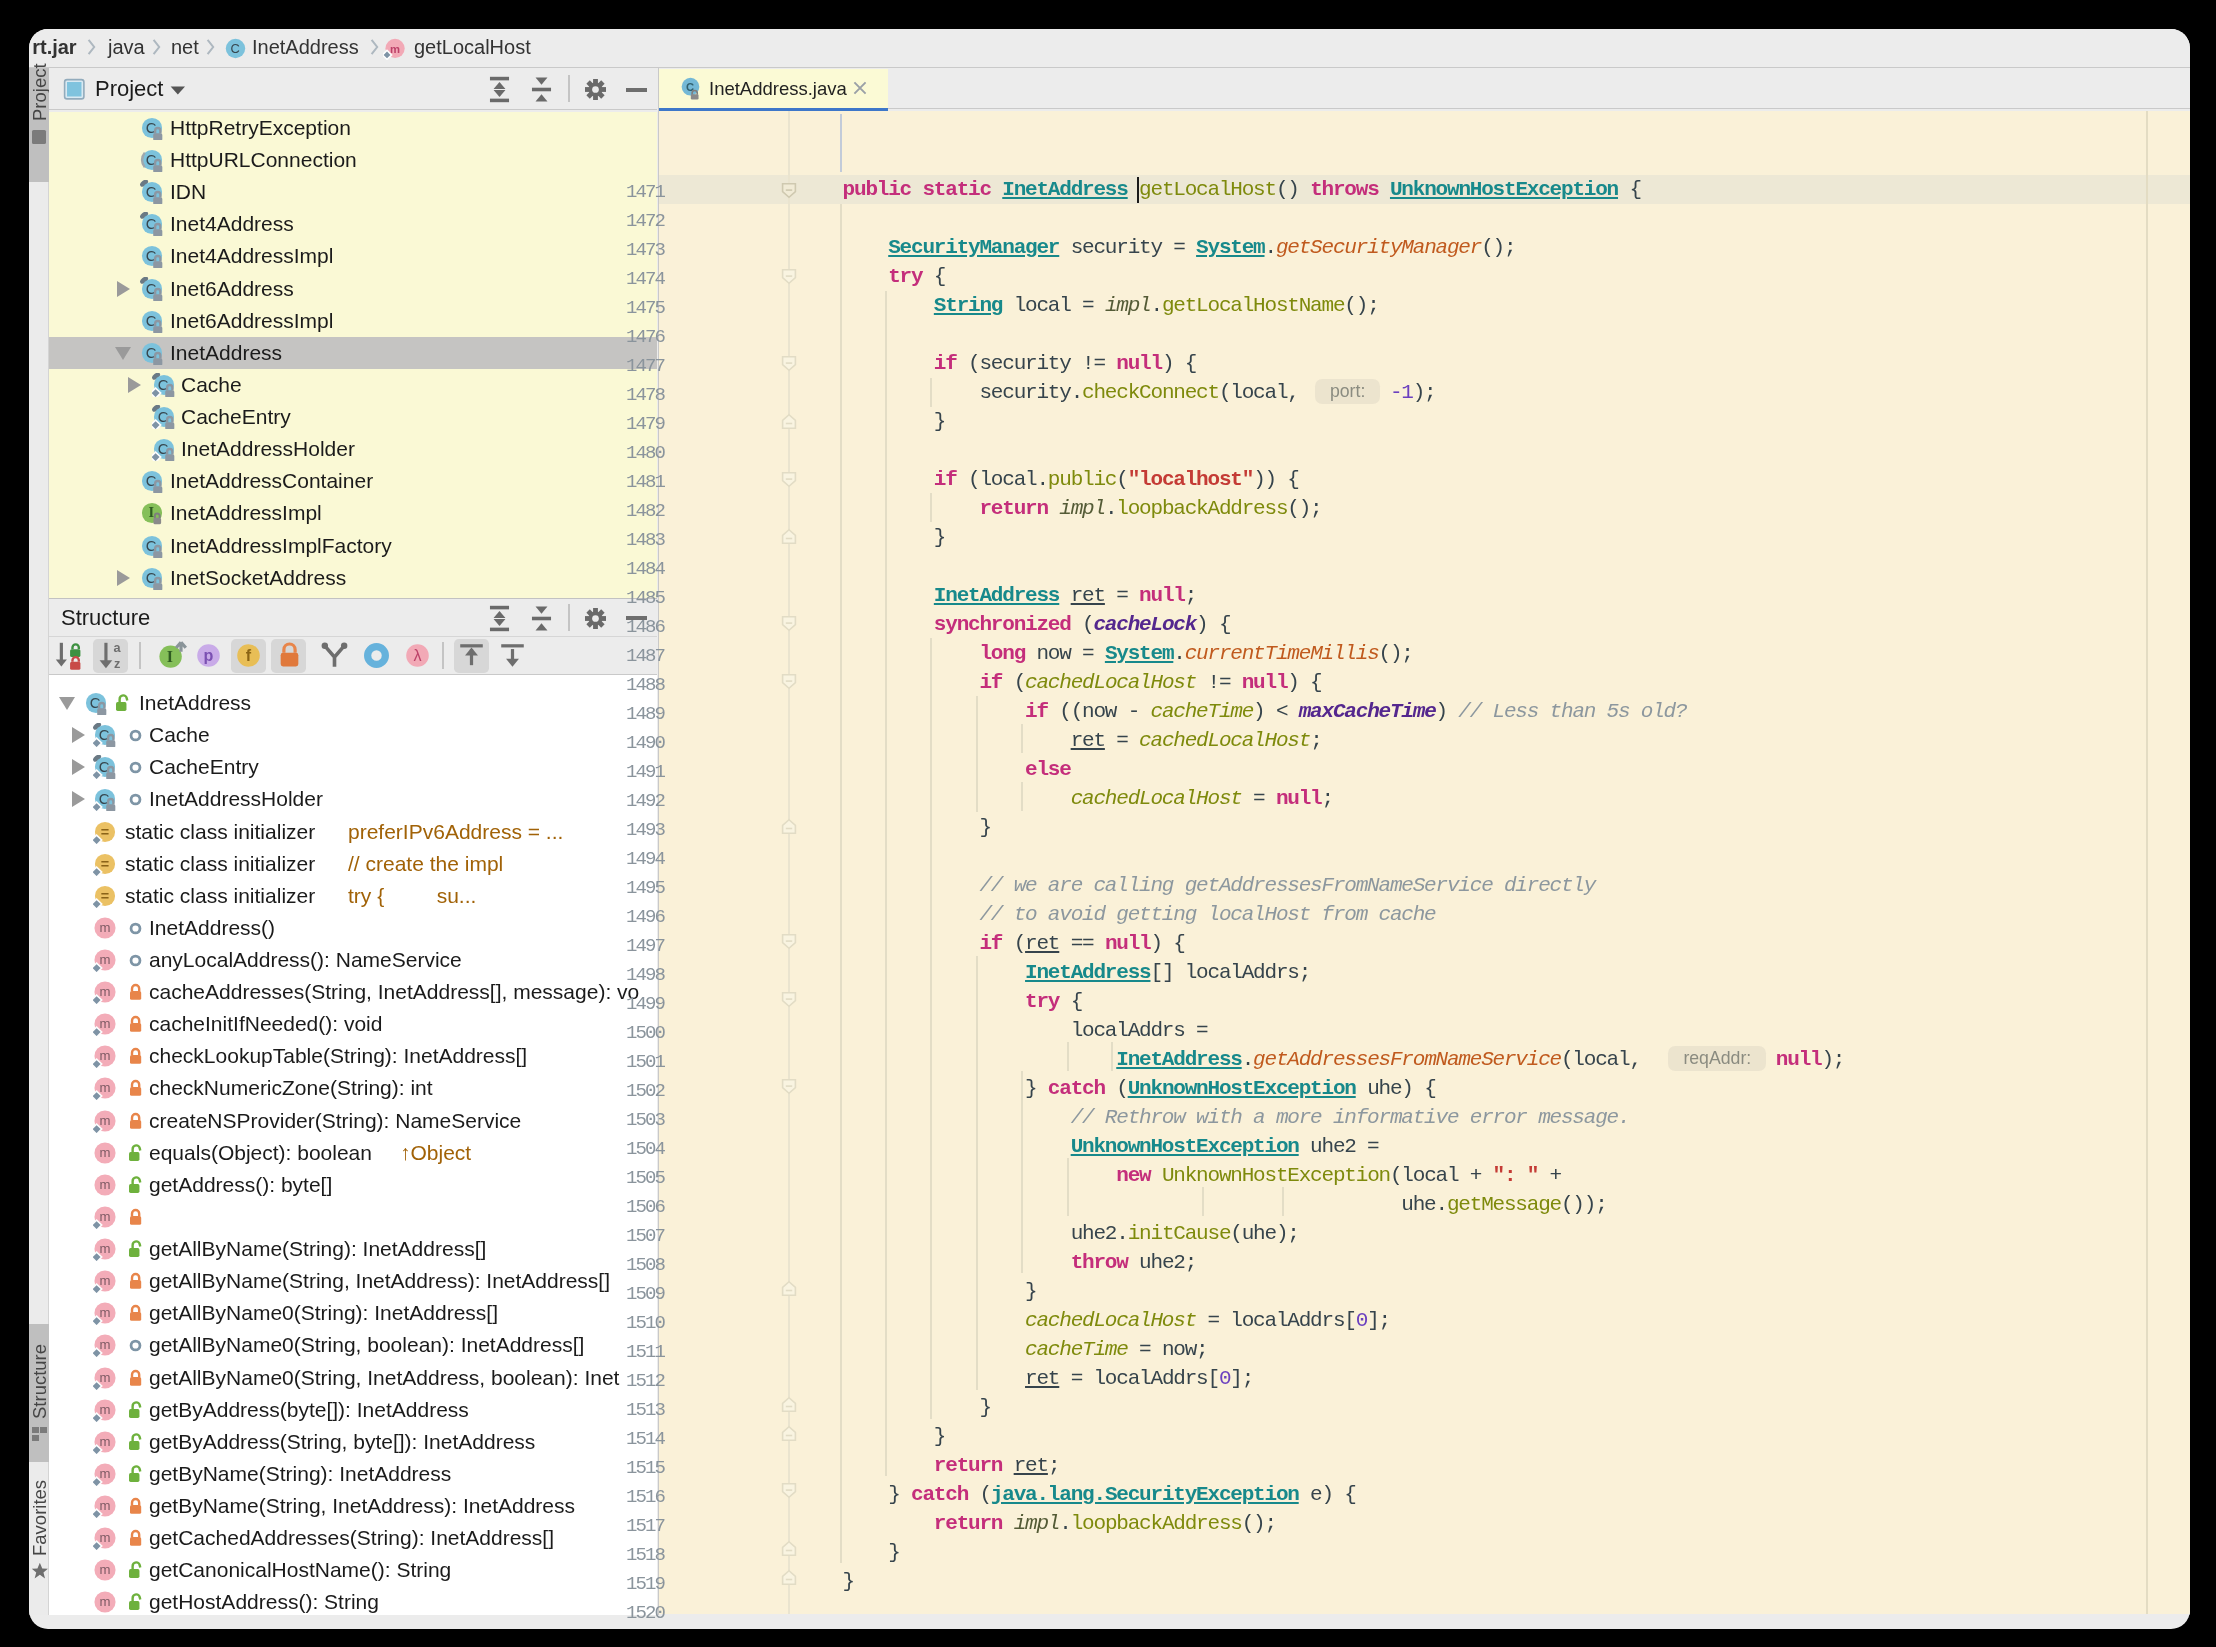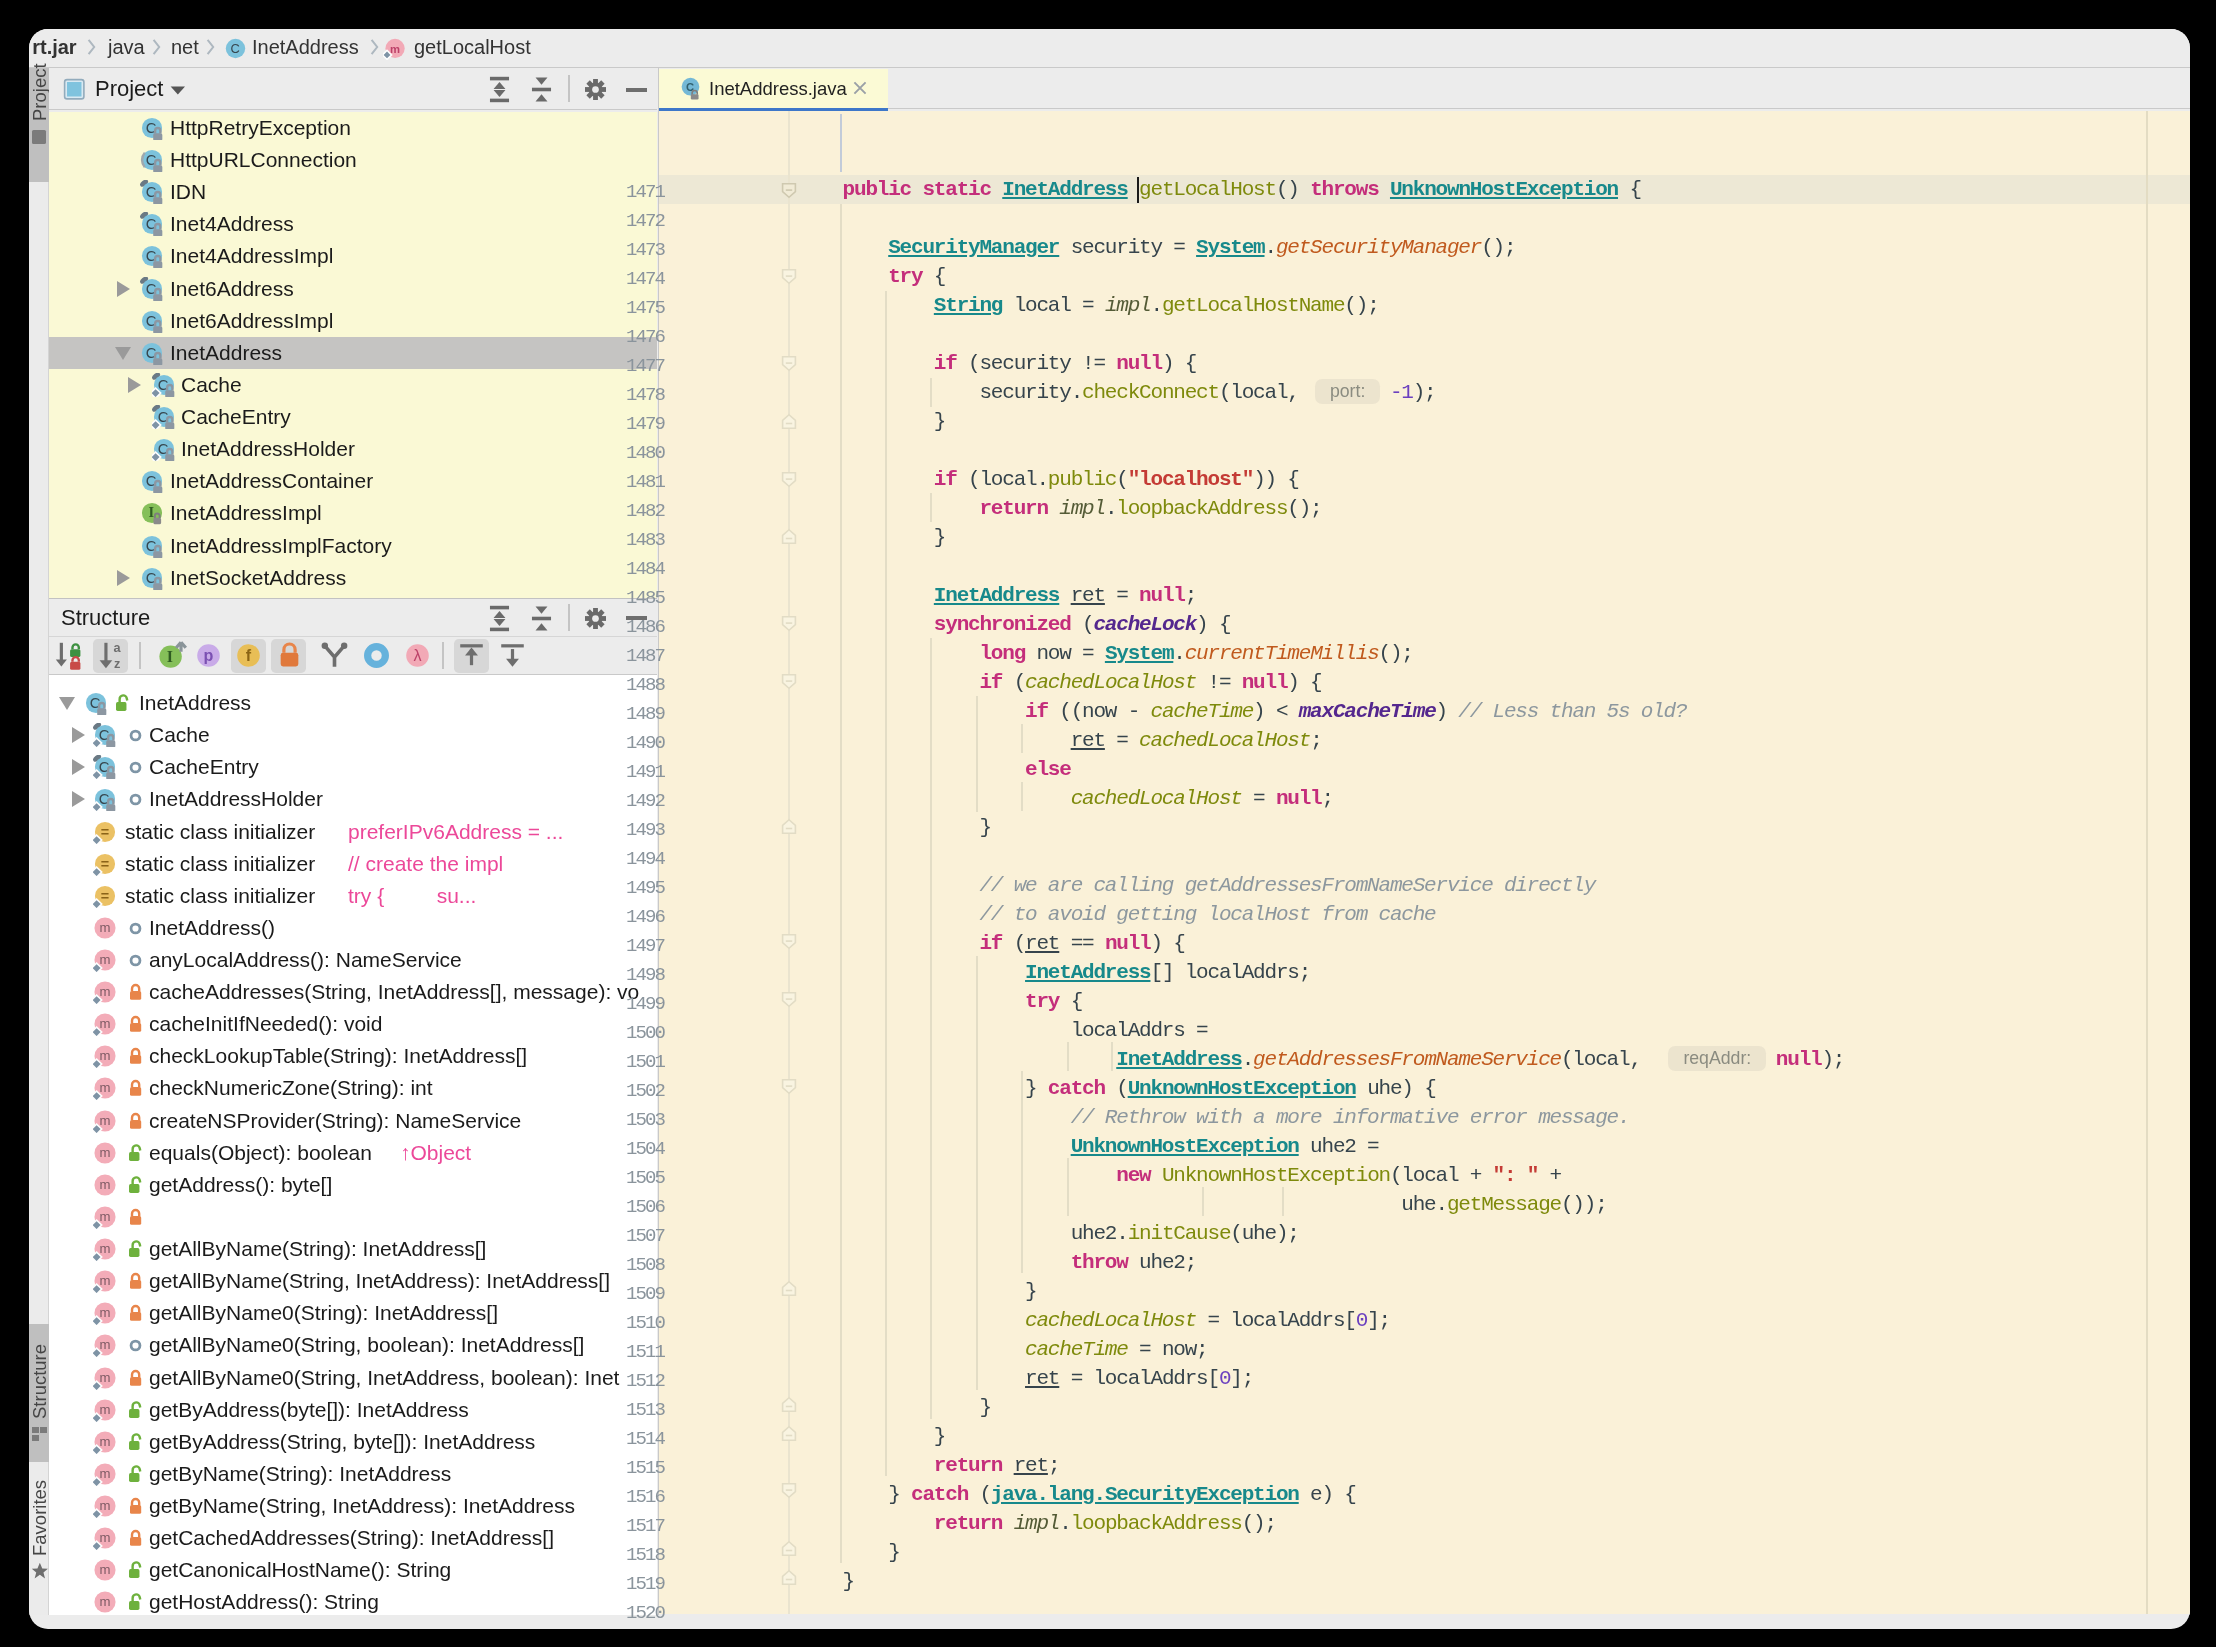--- a/index.html
+++ b/index.html
@@ -10,21 +10,21 @@
 .chev{position:absolute;top:10.4px;width:8.8px;height:16px}
 #strip{position:absolute;left:0;top:39px;width:20px;height:1547px;background:#EBEBEB;border-right:0.8px solid #D4D4D4}
 .vlabel{position:absolute;color:#454545;font-size:18.5px;white-space:nowrap;transform:rotate(-90deg);transform-origin:0 0}
 .phead{position:absolute;left:0;width:100%;height:41px;background:#ECECEC;border-bottom:1.6px solid #C9C9C9;color:#1b1b1b;font-size:22px}
 #ptree{position:absolute;left:20px;top:83px;width:608px;height:486px;background:#FAF9D5;overflow:hidden}
 #shead{position:absolute;left:20px;top:569px;width:608px;height:39px;background:#ECECEC;border-top:1.6px solid #C2C2C2;border-bottom:0.8px solid #D6D6D6;color:#1b1b1b;font-size:22px}
 #stoolbar{position:absolute;left:20px;top:608px;width:608px;height:38px;background:#ECECEC;border-bottom:1.6px solid #C9C9C9}
 #stree{position:absolute;left:20px;top:646px;width:608px;height:940px;background:#FFF;overflow:hidden}
 .row{position:absolute;left:0;width:100%;height:32px;white-space:nowrap;font-size:21px;color:#1b1b1b}
 .rowlab{position:absolute;top:0;line-height:32px}
-.gray{color:#ec4899}
+.gray{color:#a16207}
 .tri{position:absolute;width:0;height:0}
 .tri.e{border-left:13px solid #9A9A9A;border-top:8px solid transparent;border-bottom:8px solid transparent}
 .tri.d{border-top:13px solid #9A9A9A;border-left:8px solid transparent;border-right:8px solid transparent}
 .sel{position:absolute;left:0;width:100%;height:32px;background:#C5C4C2}
 .icon{position:absolute}
 
 #edpanel{position:absolute;left:629px;top:39px;width:1532px;height:1547px;background:#ECECEC;border-left:0.8px solid #C9C9C9}
 #tabstrip{position:absolute;left:630px;top:40px;width:1531px;height:40px;background:#ECECEC;border-bottom:1.6px solid #C9C9C9}
 #tab{position:absolute;left:630px;top:40px;width:229px;height:39px;background:#FBFAD5;font-size:18.5px;color:#222}
 #tabline{position:absolute;left:630px;top:79px;width:229px;height:7.2px;background:#3D77C9}

